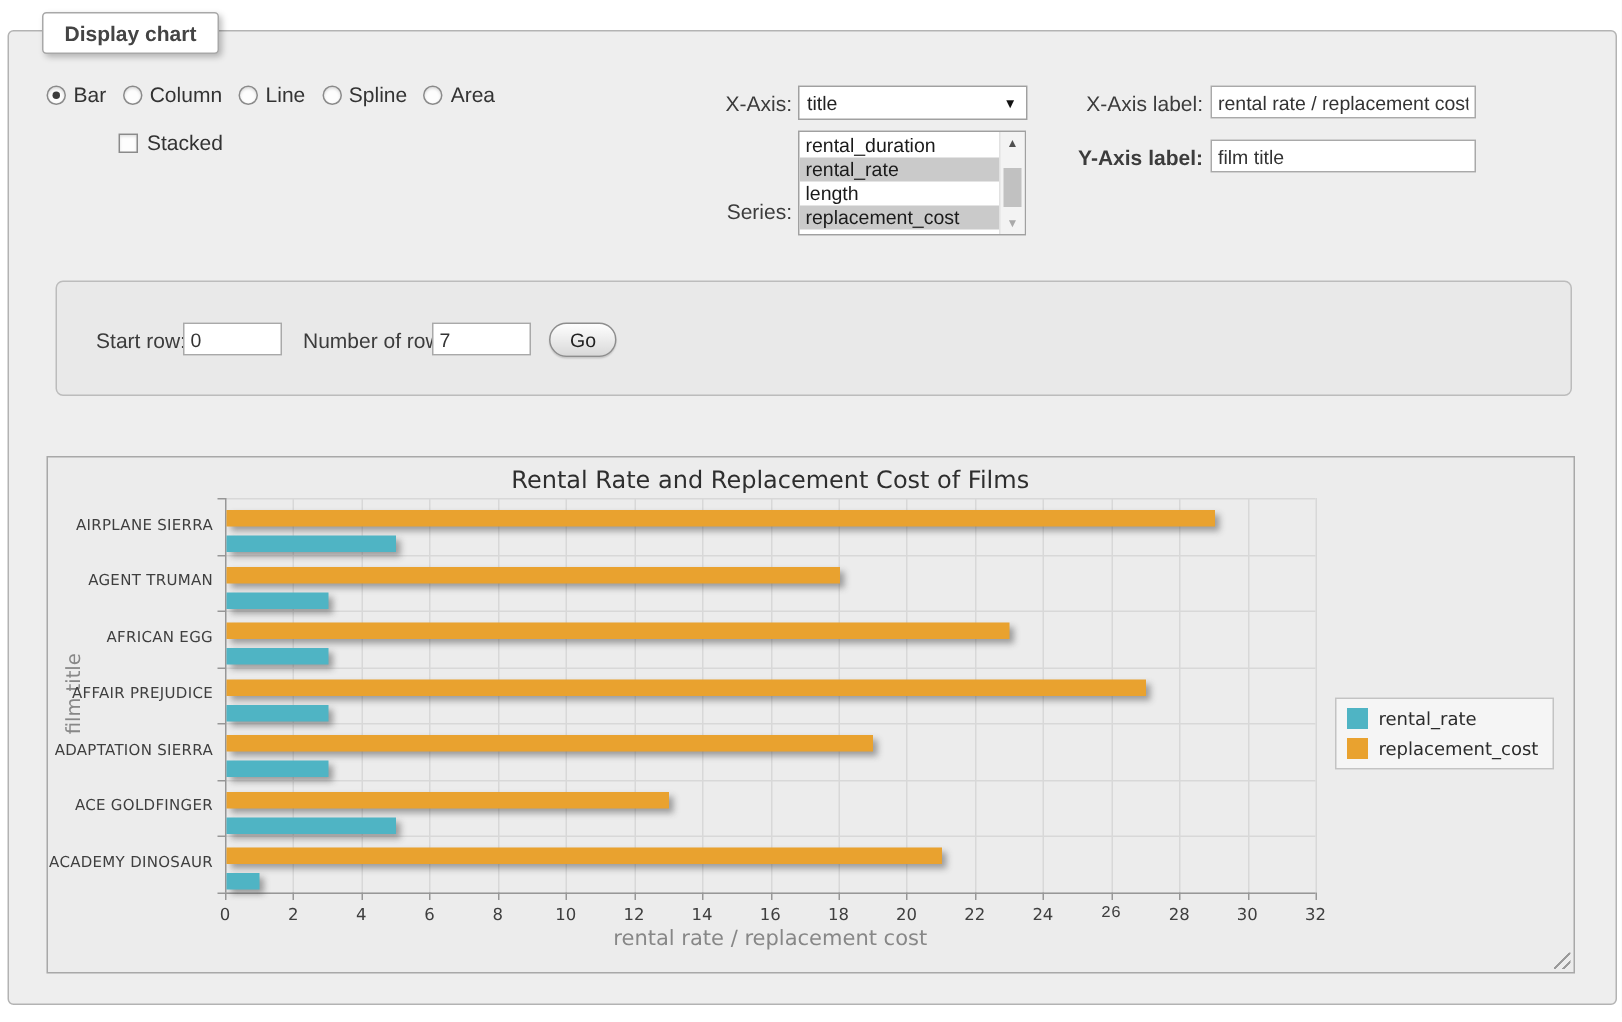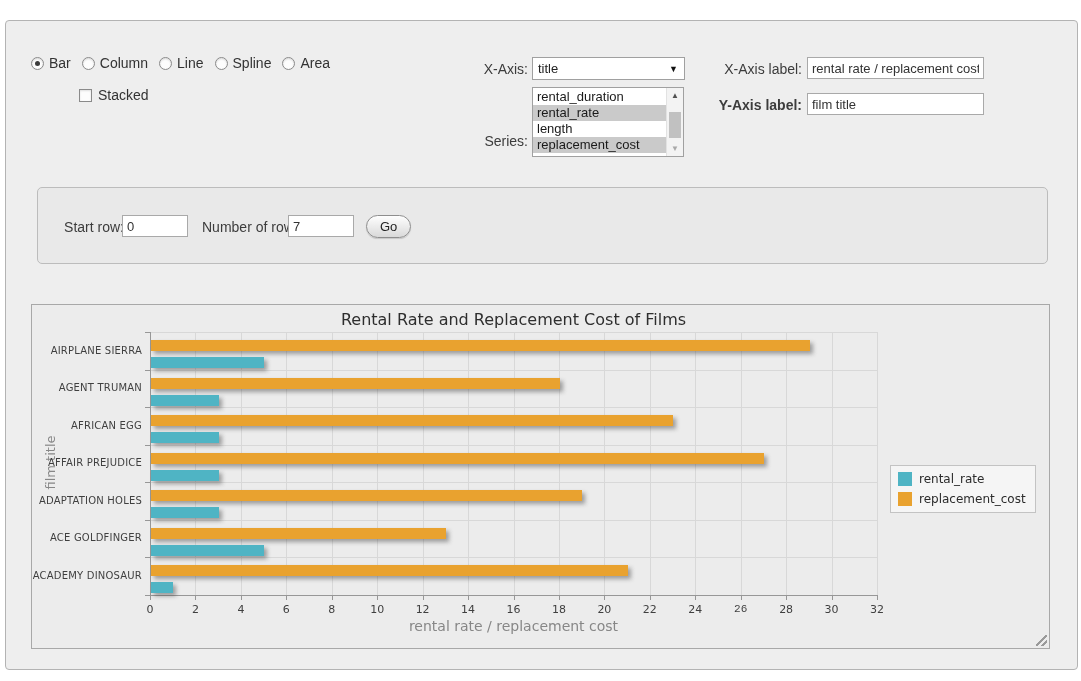--- a/index.html
+++ b/index.html
@@ -89,20 +89,21 @@
   .resize-handle { position:absolute; right:2px; bottom:2px; width:11px; height:11px;
     background:
       linear-gradient(135deg, transparent 0 45%, #9a9a9a 45% 55%, transparent 55%),
       linear-gradient(135deg, transparent 0 72%, #9a9a9a 72% 82%, transparent 82%);
     cursor:se-resize; }
 </style>
 </head>
 <body>
 
 <div class="panel">
+  <div class="panel-legend">Display chart</div>
 
   <div class="radio-row">
     <span class="radio-item">
       <span class="radio-dot checked"></span>
       <span>Bar</span>
     </span>
     <span class="radio-item">
       <span class="radio-dot"></span>
       <span>Column</span>
     </span>
@@ -248,21 +249,21 @@
       <div class="bar" style="left: 119px; top: 52px; width: 113px; background: rgb(79, 180, 196);"></div>
       <div class="cat-label" style="left: 0px; top: 77.25px;">AGENT TRUMAN</div>
       <div class="bar" style="left: 119px; top: 72.5px; width: 409px; background: rgb(233, 162, 47);"></div>
       <div class="bar" style="left: 119px; top: 89.5px; width: 68px; background: rgb(79, 180, 196);"></div>
       <div class="cat-label" style="left: 0px; top: 114.75px;">AFRICAN EGG</div>
       <div class="bar" style="left: 119px; top: 110px; width: 522px; background: rgb(233, 162, 47);"></div>
       <div class="bar" style="left: 119px; top: 127px; width: 68px; background: rgb(79, 180, 196);"></div>
       <div class="cat-label" style="left: 0px; top: 152.25px;">AFFAIR PREJUDICE</div>
       <div class="bar" style="left: 119px; top: 147.5px; width: 613px; background: rgb(233, 162, 47);"></div>
       <div class="bar" style="left: 119px; top: 164.5px; width: 68px; background: rgb(79, 180, 196);"></div>
-      <div class="cat-label" style="left: 0px; top: 189.75px;">ADAPTATION HOLES</div>
+      <div class="cat-label" style="left: 0px; top: 189.75px;">ADAPTATION SIERRA</div>
       <div class="bar" style="left: 119px; top: 185px; width: 431px; background: rgb(233, 162, 47);"></div>
       <div class="bar" style="left: 119px; top: 202px; width: 68px; background: rgb(79, 180, 196);"></div>
       <div class="cat-label" style="left: 0px; top: 227.25px;">ACE GOLDFINGER</div>
       <div class="bar" style="left: 119px; top: 222.5px; width: 295px; background: rgb(233, 162, 47);"></div>
       <div class="bar" style="left: 119px; top: 239.5px; width: 113px; background: rgb(79, 180, 196);"></div>
       <div class="cat-label" style="left: 0px; top: 264.75px;">ACADEMY DINOSAUR</div>
       <div class="bar" style="left: 119px; top: 260px; width: 477px; background: rgb(233, 162, 47);"></div>
       <div class="bar" style="left: 119px; top: 277px; width: 22px; background: rgb(79, 180, 196);"></div>
     </div>
 </div>

